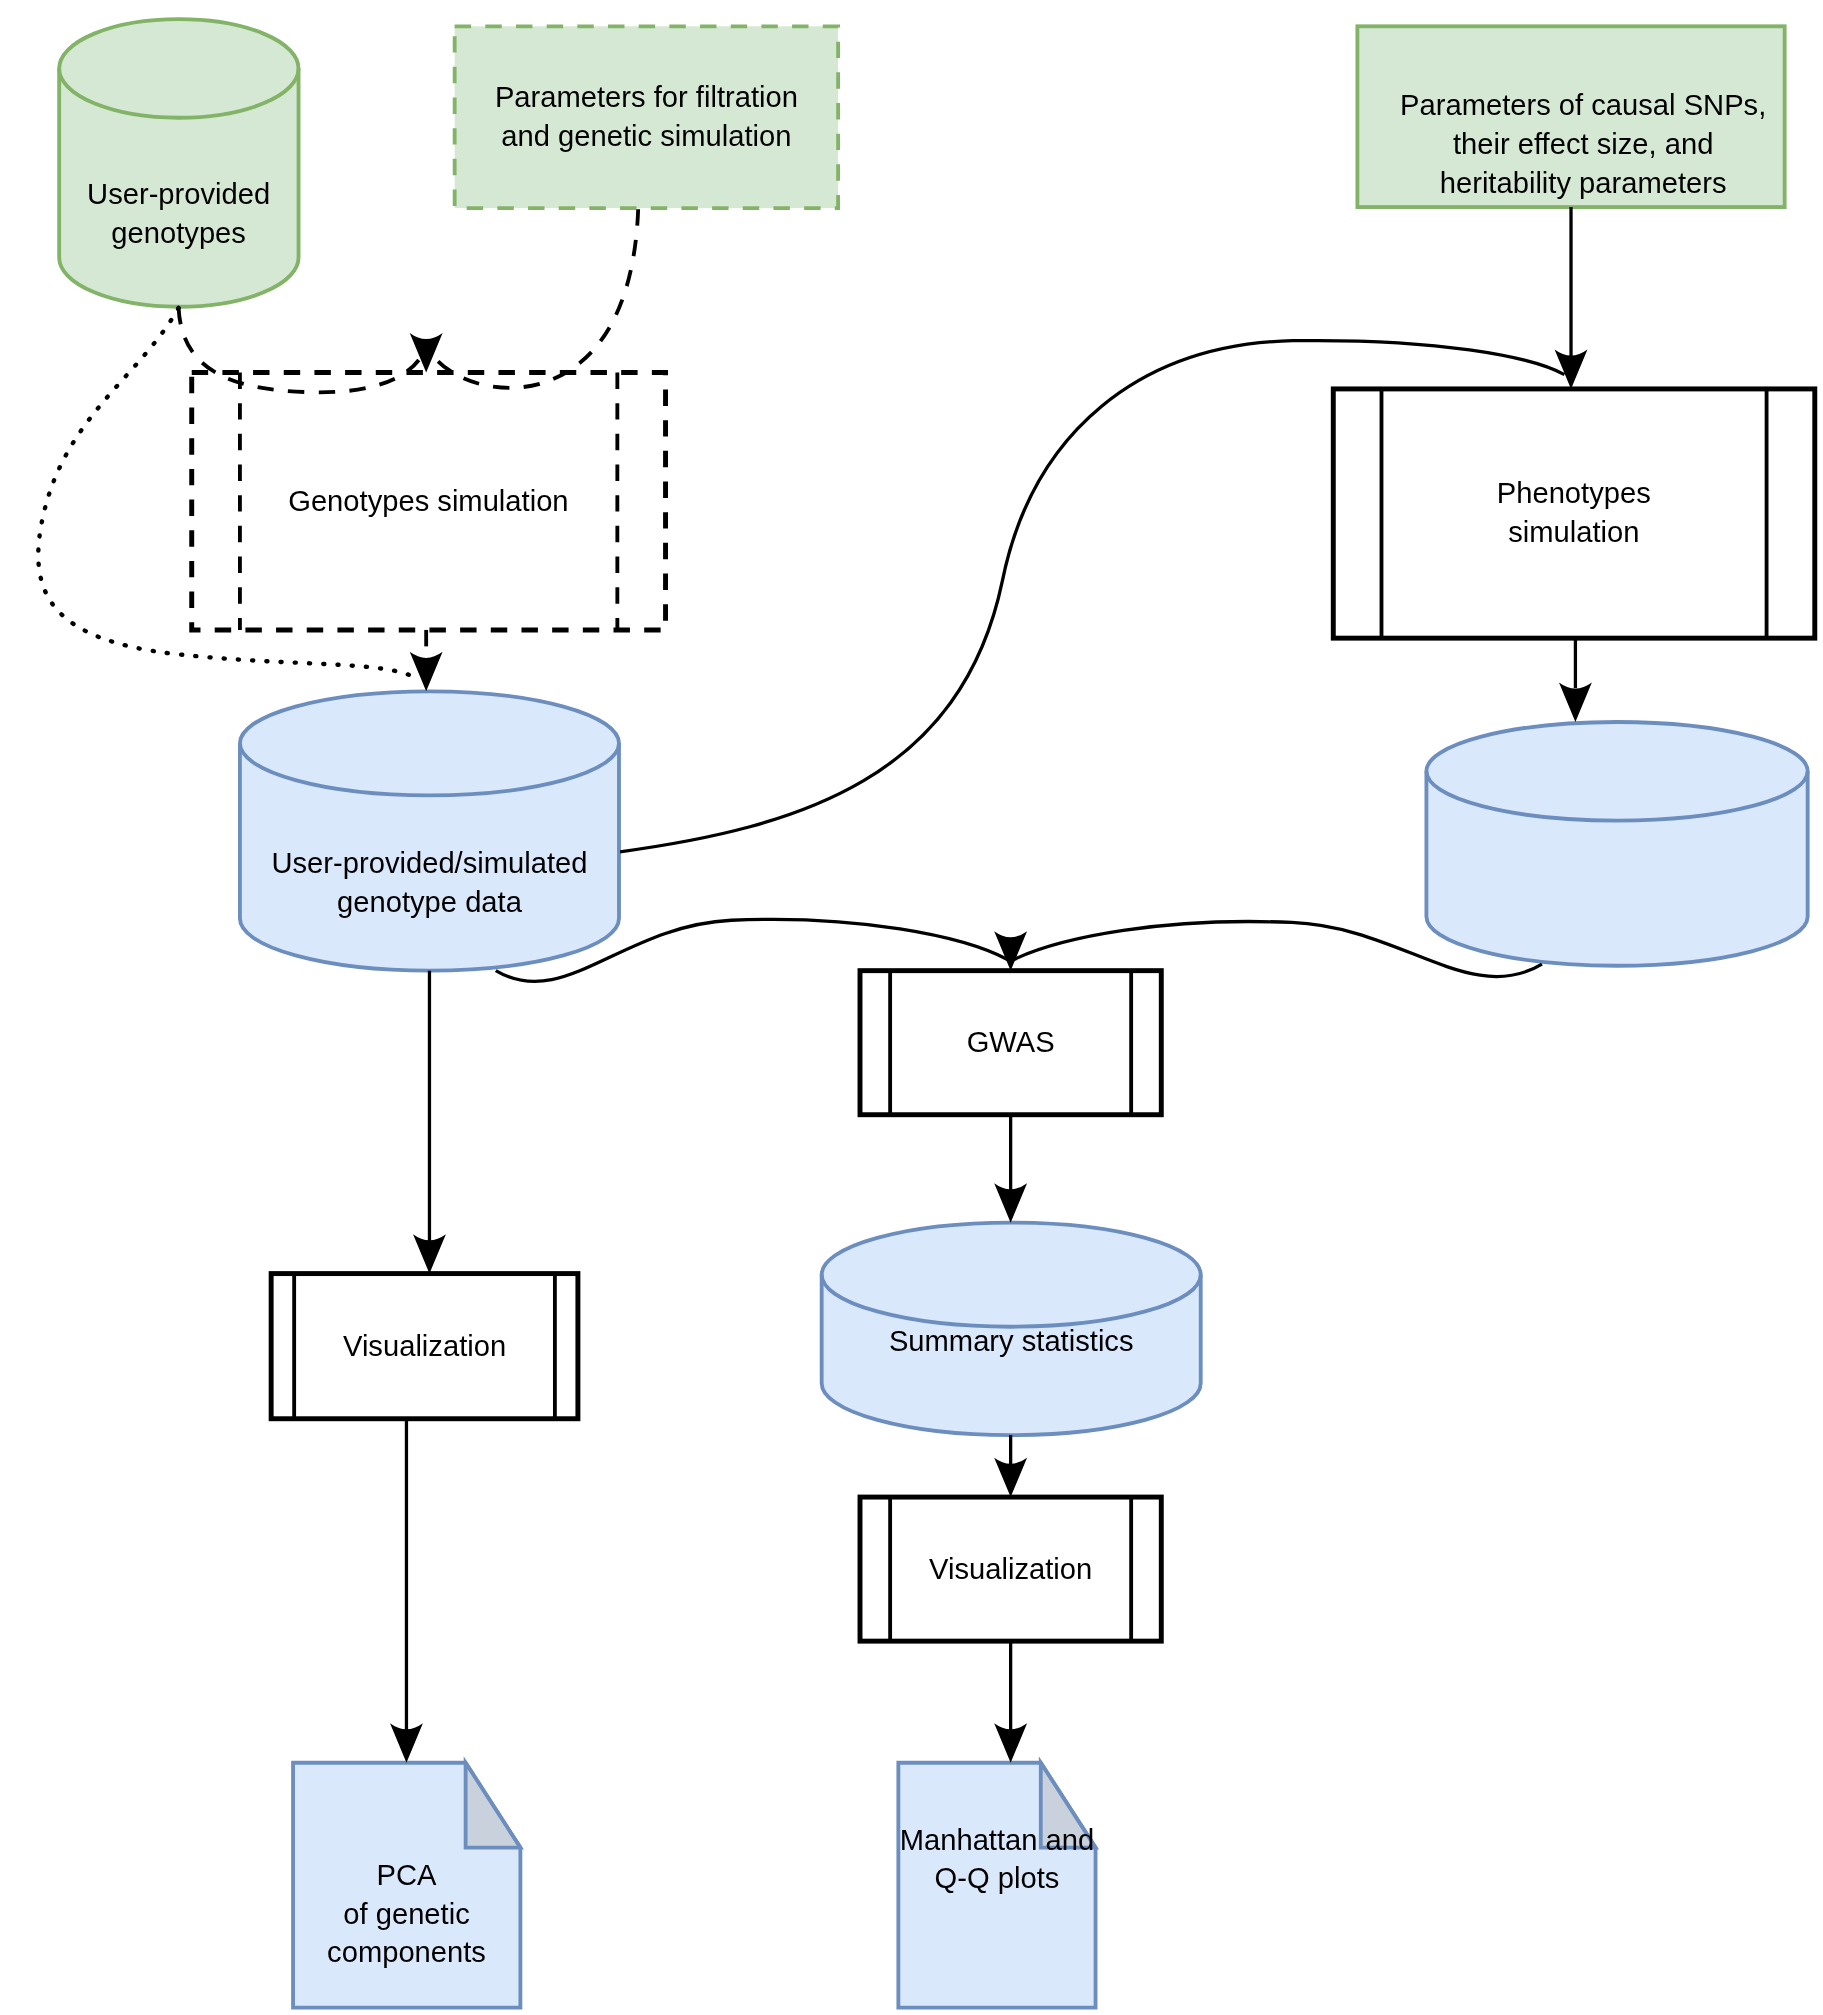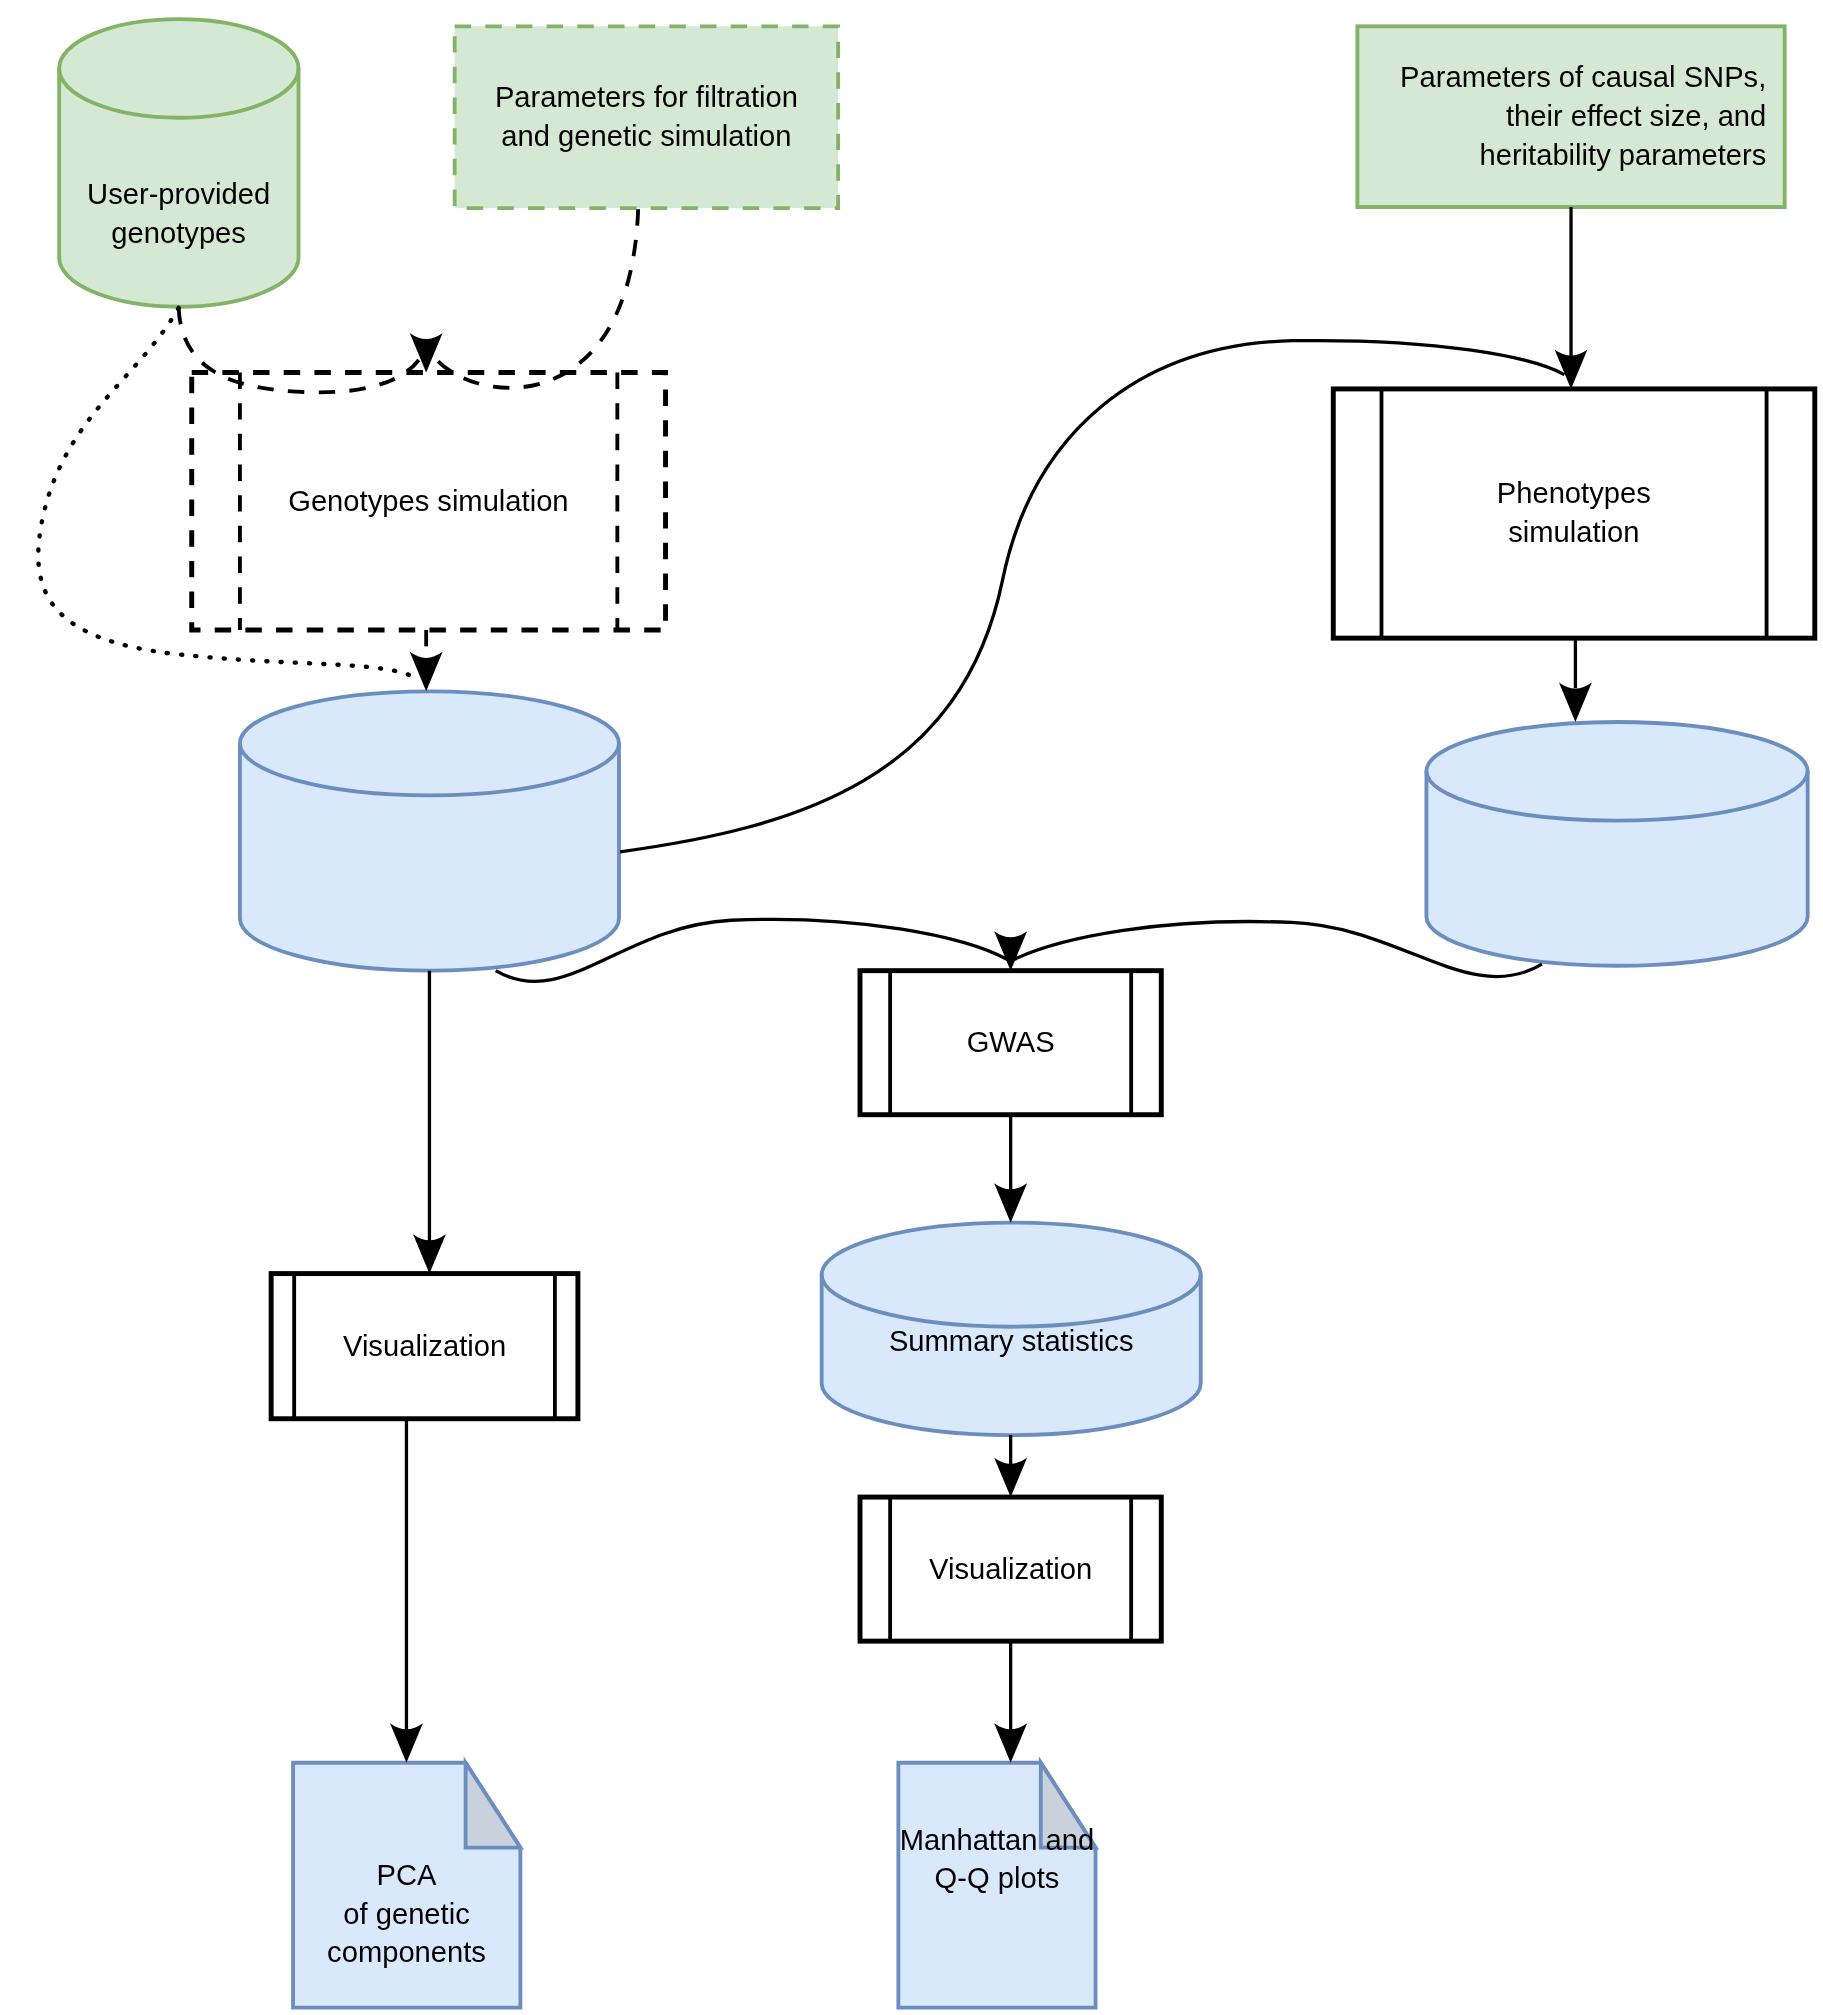--- a/index.html
+++ b/index.html
@@ -17,21 +17,22 @@
     transform:translate(-50%,-50%);
     text-align:center;
     white-space:pre-line;
     font-size:1.6vw;
     line-height:1.33;
     color:#000;
     pointer-events:none;
   }
   .lbl-left{
     transform:translate(0,-50%);
-    text-align:right;
+    text-align:center;
+    margin-top:28px;
   }
   
   .edge{fill:none;stroke:#000;stroke-width:6;}
   .edge-dashed{stroke-dasharray:30 26;stroke-width:7;}
   .edge-dotted{stroke-dasharray:2 24;stroke-linecap:round;stroke-width:8;}
   .arrowhead{stroke:none;}
   .proc{fill:#ffffff;stroke-width:9;}
   .proc-line{fill:none;stroke-width:7;}
   .proc-dashed{stroke-dasharray:30 26;}
   .shape-stroke7{stroke-width:7;}
@@ -149,20 +150,22 @@
 
   <div class="lbl" style="left:9.80%;  top:10.61%;">User-provided
 genotypes</div>
   <div class="lbl" style="left:35.46%; top:5.82%;">Parameters for filtration
 and genetic simulation</div>
   <div class="lbl lbl-left" style="left:76.80%; top:5.77%;">Parameters of causal SNPs,
 their effect size, and
 heritability parameters</div>
   <div class="lbl" style="left:23.50%; top:24.88%;text-align:center;">Genotypes simulation</div>
   <div class="lbl" style="left:86.33%; top:25.48%;">Phenotypes simulation</div>
+  <div class="lbl" style="left:23.56%; top:43.84%;">User-provided/simulated
+genotype data</div>
   <div class="lbl" style="left:55.44%; top:51.75%;">GWAS</div>
   <div class="lbl" style="left:55.47%; top:66.60%;text-align:right;">Summary statistics</div>
   <div class="lbl" style="left:23.29%; top:66.82%;">Visualization</div>
   <div class="lbl" style="left:55.44%; top:77.92%;">Visualization</div>
   <div class="lbl" style="left:22.30%; top:93.23%;margin-top:36px;">PCA
 of genetic
 components</div>
   <div class="lbl" style="left:54.69%; top:92.33%;">Manhattan and
 Q-Q plots</div>
 </div>

